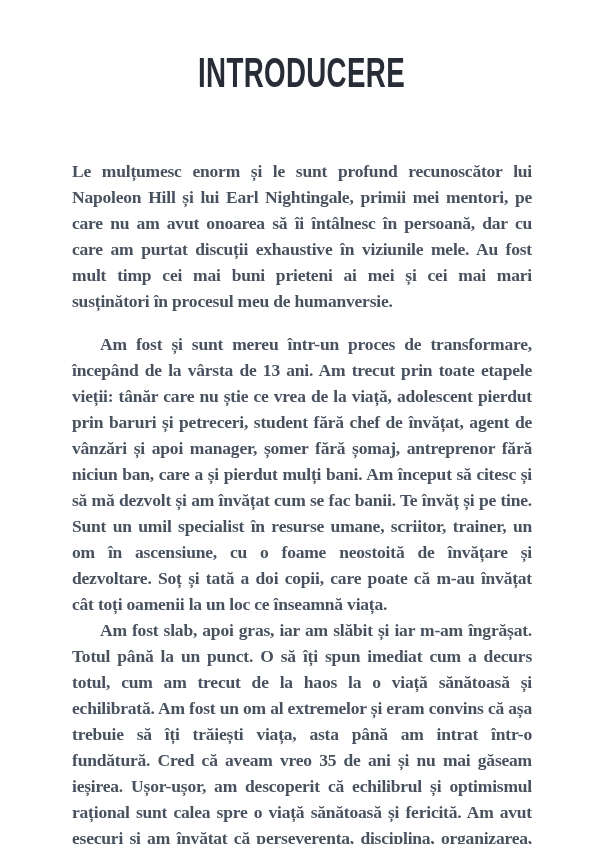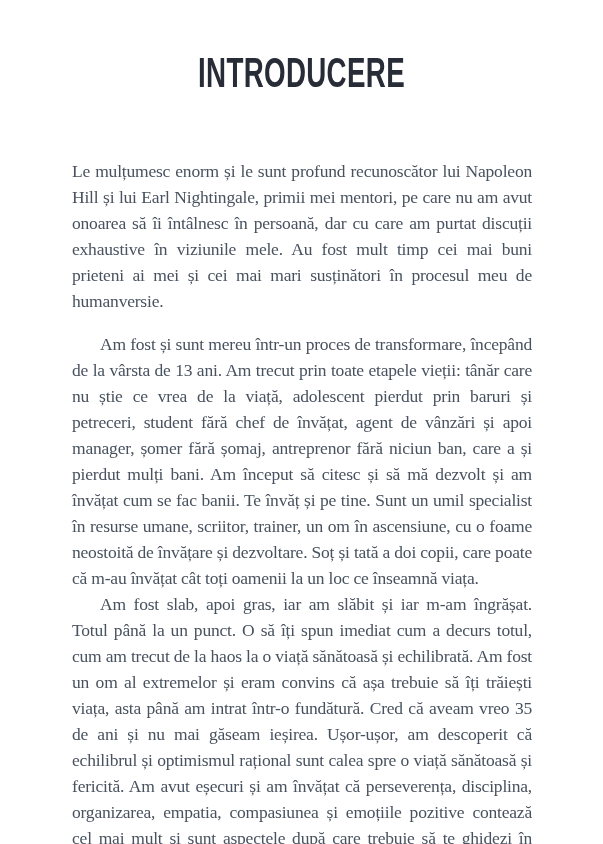--- a/index.html
+++ b/index.html
@@ -36,21 +36,21 @@
   }
   .body-text {
     margin: 64px 71px 0 72px;
     font-family: "Liberation Serif", serif;
     font-size: 17.5px;
     line-height: 26px;
     letter-spacing: -0.2px;
     color: var(--body-color);
     text-align: justify;
   }
-  .body-text p { margin: 0; padding: 0; }
+  .body-text p { margin: 0; padding: 0; font-weight: bold; }
   .body-text p.spaced   { margin-top: 17px; }
   .body-text p.indented { text-indent: 28px; }
 </style>
 </head>
 <body>
 
 <div class="page">
   <h1 class="chapter-title">INTRODUCERE</h1>
 
   <div class="body-text">

